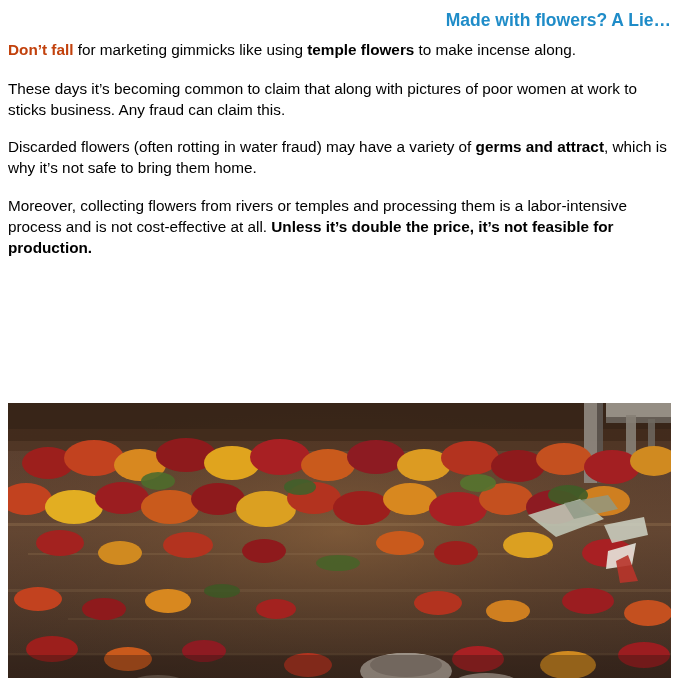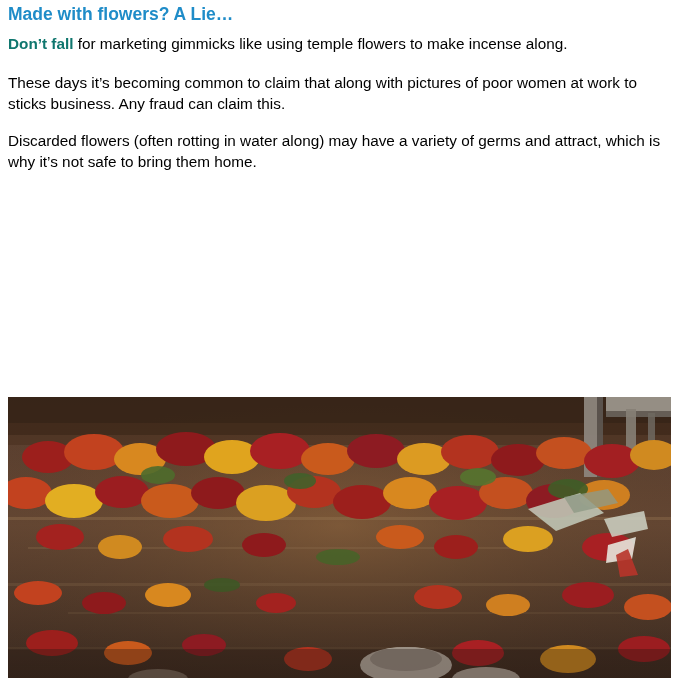--- a/index.html
+++ b/index.html
@@ -15,45 +15,45 @@
     overflow: hidden;
   }
   .page {
     width: 679px;
     height: 678px;
     position: relative;
     box-sizing: border-box;
     padding: 0 8px;
   }
   .title {
-    text-align: left;
+    text-align: right;
     color: #1f8cc8;
     font-weight: bold;
     font-size: 17.5px;
     letter-spacing: 0px;
-    margin: 4px 0 8px 0;
+    margin: 10px 0 8px 0;
     line-height: 1.2;
   }
   p.para {
     font-size: 15.3px;
     line-height: 1.38;
     margin: 0 0 16px 0;
     color: #000000;
   }
   p.para.first {
     margin-bottom: 18px;
   }
   .red {
-    color: #0f766e;
+    color: #c2410c;
     font-weight: bold;
   }
   .uline {
   }
   .bold {
-    font-weight: normal;
+    font-weight: bold;
   }
   .photo {
     position: absolute;
     left: 8px;
     top: 393px;
     width: 663px;
     height: 285px;
     overflow: hidden;
     background: #3a1408;
   }
@@ -70,23 +70,26 @@
 
   <p class="para first">
     <span class="red">Don’t fall</span><span> for </span><span class="uline">marketing gimmicks</span><span> like using </span><span class="bold">temple flowers</span><span> to make incense along.</span>
   </p>
 
   <p class="para">
     <span>These days it’s becoming common to claim that along with pictures of poor women at work to sticks business. Any fraud can claim this.</span>
   </p>
 
   <p class="para">
-    <span>Discarded flowers (often rotting in water along) may have a variety of </span><span class="bold">germs and attract</span><span>, which is why it’s not safe to bring them home.</span>
-  </p>
-
+    <span>Discarded flowers (often rotting in water fraud) may have a variety of </span><span class="bold">germs and attract</span><span>, which is why it’s not safe to bring them home.</span>
+  </p>
+
+  <p class="para">
+    <span>Moreover, collecting flowers from rivers or temples and processing them is a labor-intensive process and is not cost-effective at all. </span><span class="bold">Unless it’s double the price, it’s not feasible for production.</span>
+  </p>
 
 
   <div class="photo">
     <svg width="663" height="285" viewBox="0 0 663 285" xmlns="http://www.w3.org/2000/svg">
       <defs>
         <linearGradient id="water" x1="0" y1="0" x2="0" y2="1">
           <stop offset="0%" stop-color="#5c4132"></stop>
           <stop offset="45%" stop-color="#6b4c38"></stop>
           <stop offset="100%" stop-color="#3a2a20"></stop>
         </linearGradient>

